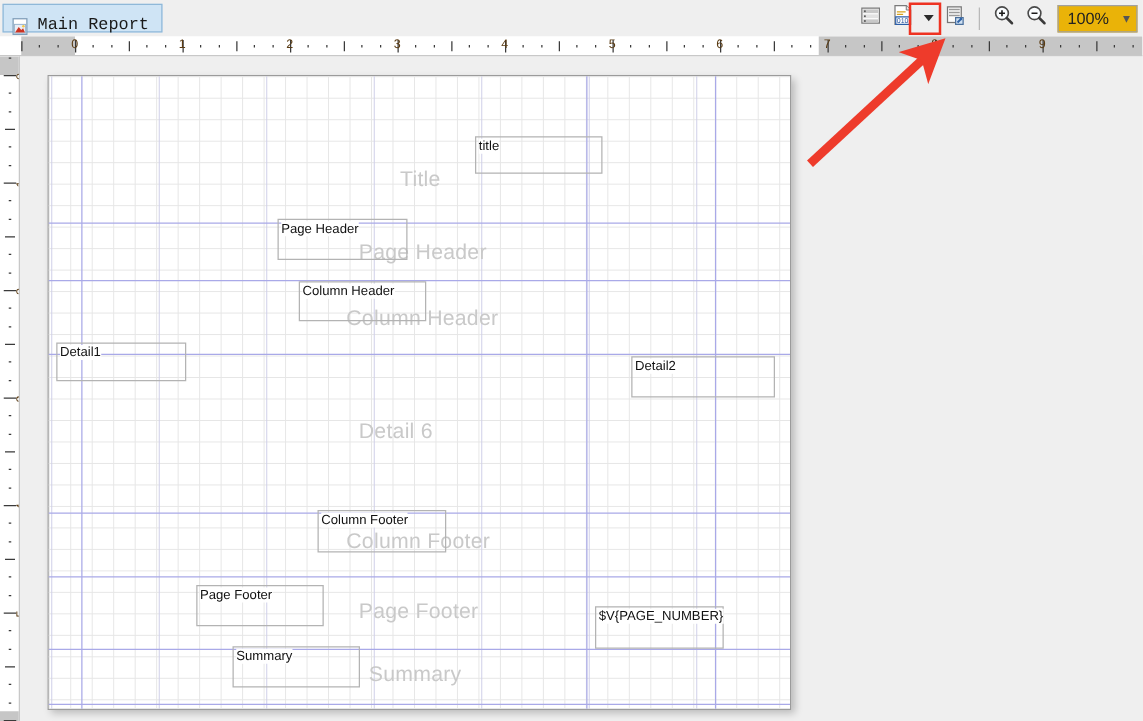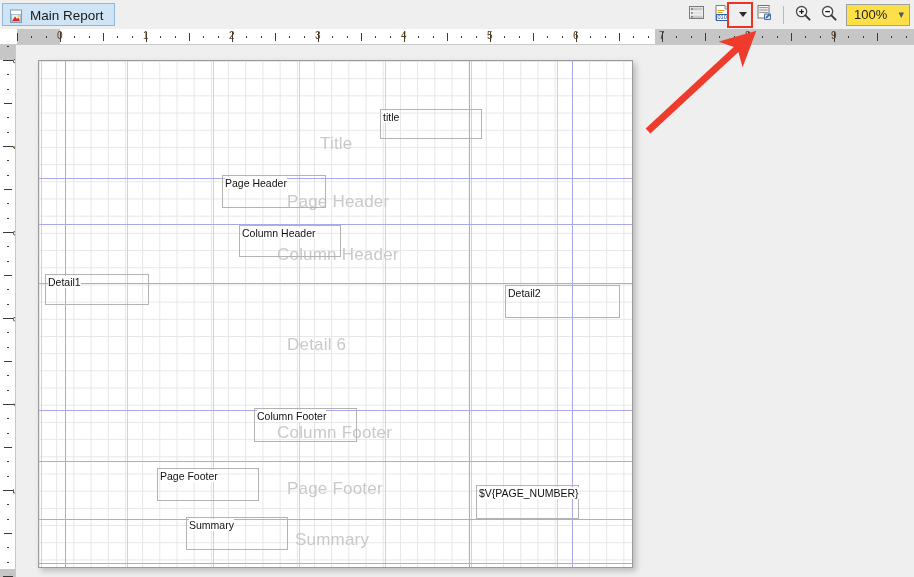--- a/index.html
+++ b/index.html
@@ -12,26 +12,27 @@
 
   
   #topbar {
     position: absolute; left: 0; top: 0; width: 914px; height: 29px;
     background: #efefef;
   }
   #tabstrip { position: absolute; left: 0; top: 0; height: 29px; }
   .tab {
     position: absolute; left: 2px; top: 3px;
     height: 23px;
-    padding: 3px 10px 0 6px;
+    padding: 10px 10px 0 6px;
     background: #cfe4f5;
     border: 1px solid #8fb8d8;
-    display: flex; align-items: center; gap: 6px;
+    display: flex; gap: 6px;
     font-size: 13px; color: #1a1a1a;
     white-space: nowrap;
+    font-family: Liberation Mono, monospace;
   }
   .tab-icon { width: 15px; height: 15px; display:block; }
   .tab-label { font-size: 13.5px; line-height: 1; }
 
   
   #toolbar {
     position: absolute; right: 4px; top: 0; height: 29px;
     display: flex; align-items: center; gap: 0px;
   }
   .tbtn {
@@ -44,21 +45,21 @@
     width: 1px; height: 18px; background: #b9b9b9; margin: 0 6px;
   }
   .caret-btn { width: 16px; height: 24px; display:flex; align-items:center; justify-content:center; }
   .caret {
     width: 0; height: 0;
     border-left: 4px solid transparent; border-right: 4px solid transparent;
     border-top: 5px solid #2b2b2b;
   }
   #zoomsel {
     width: 64px; height: 22px; margin-left: 4px;
-    border: 1px solid #a0a0a0; background: #fde047;
+    border: 1px solid #a0a0a0; background: #eab308;
     display: flex; align-items: center; justify-content: space-between;
     padding: 0 5px 0 7px;
     font-size: 13px; color: #222;
   }
   .zchev { font-size: 11px; color: #555; }
 
   
   #redbox {
     position: absolute;
     left: 727px; top: 2px; width: 26px; height: 26px;

